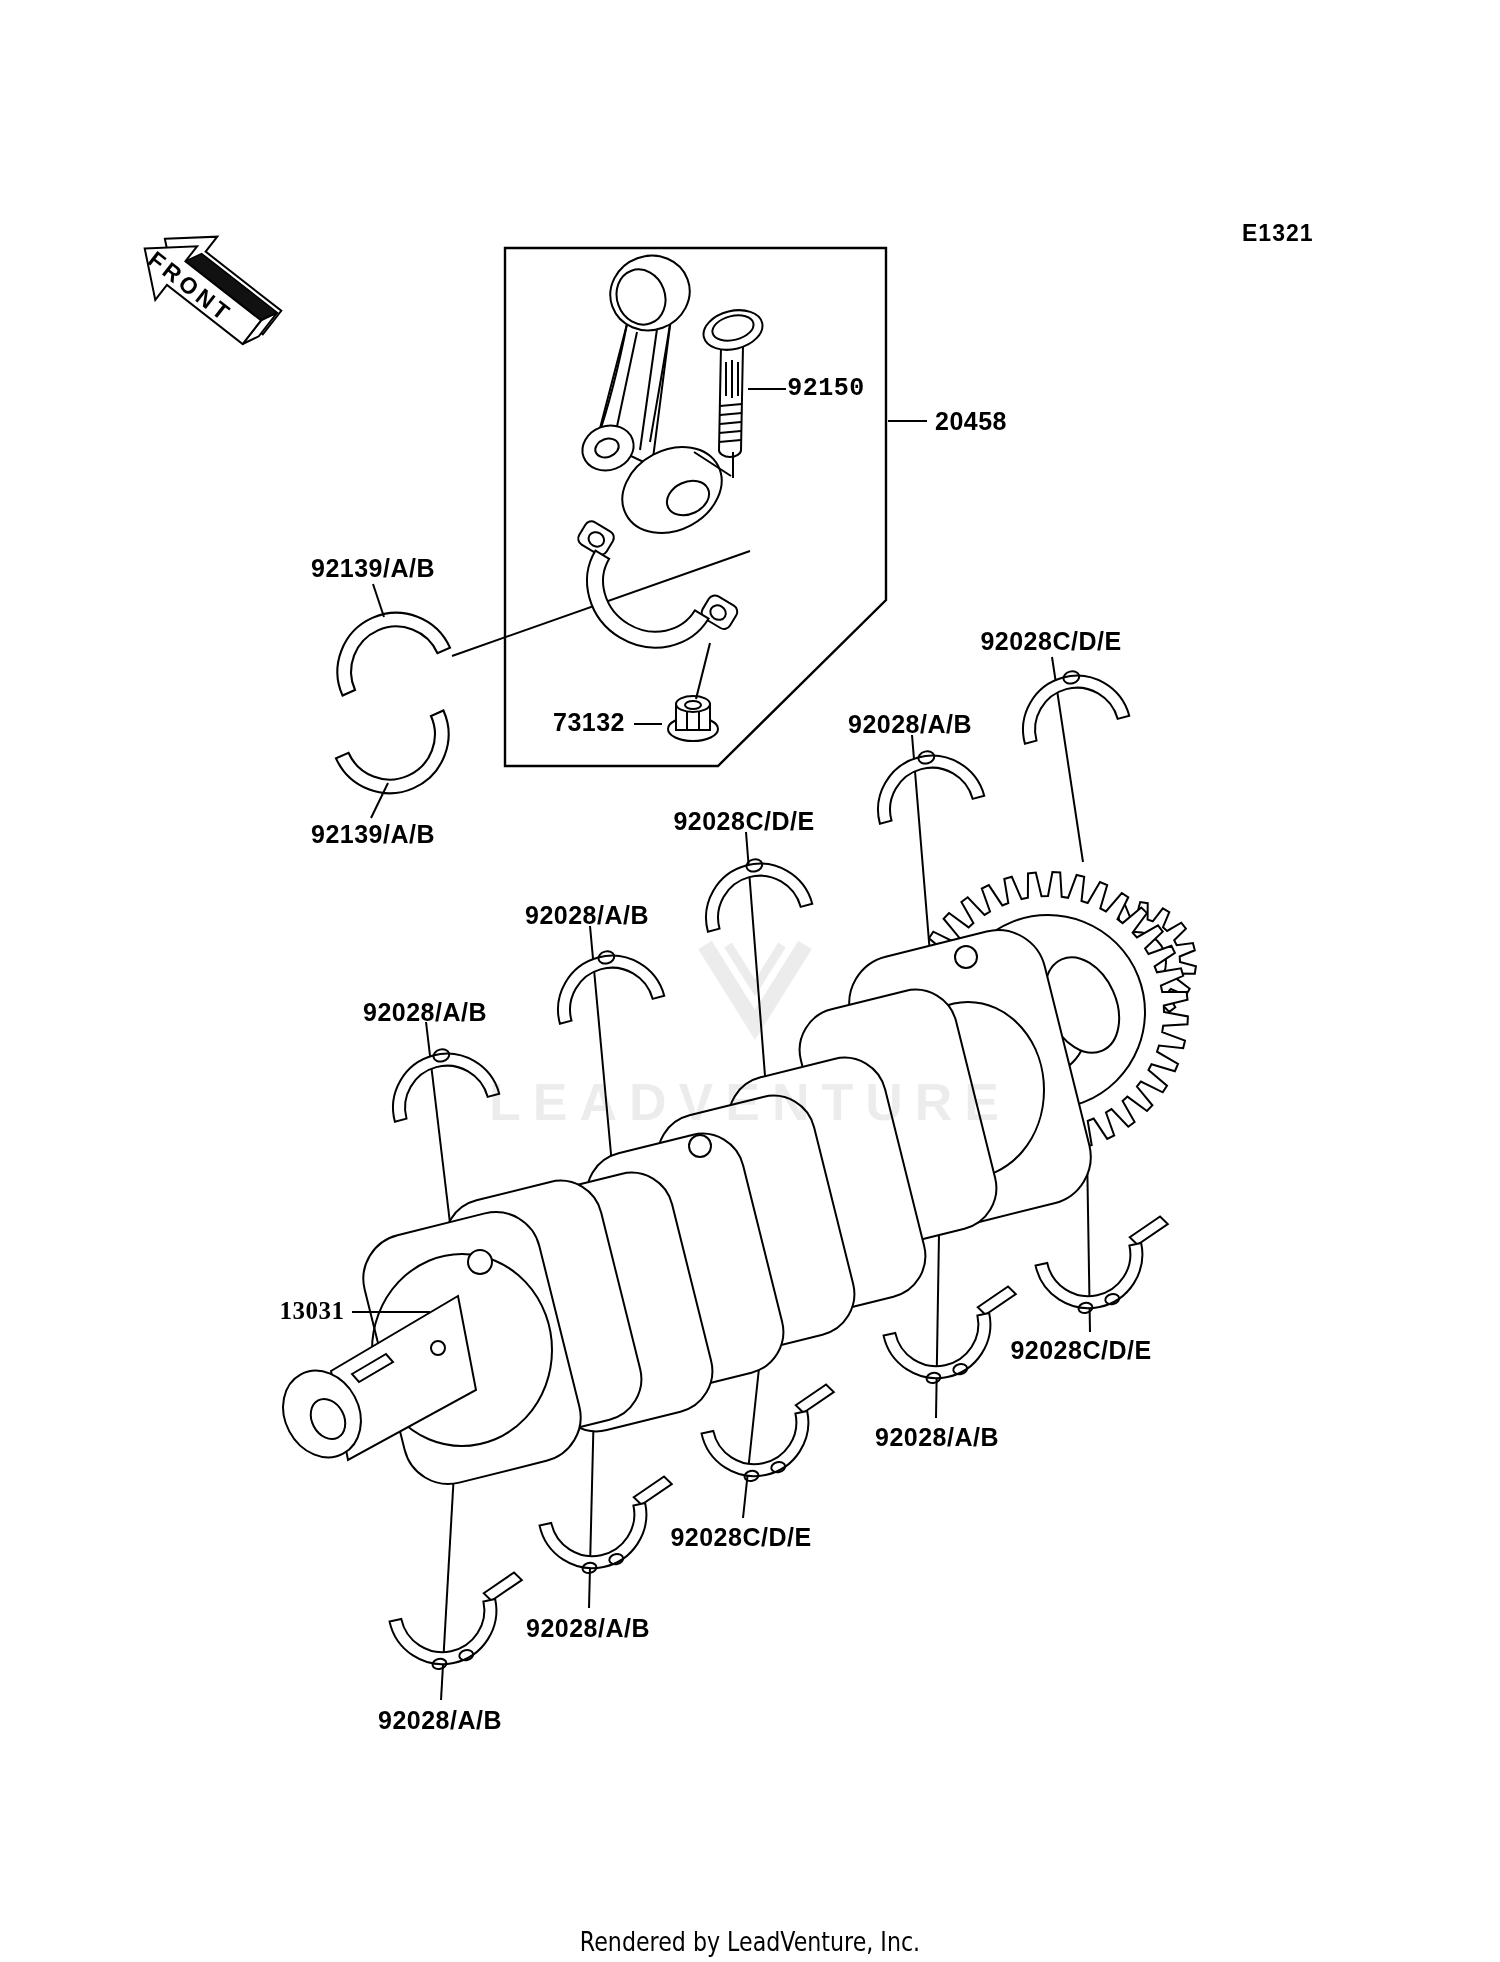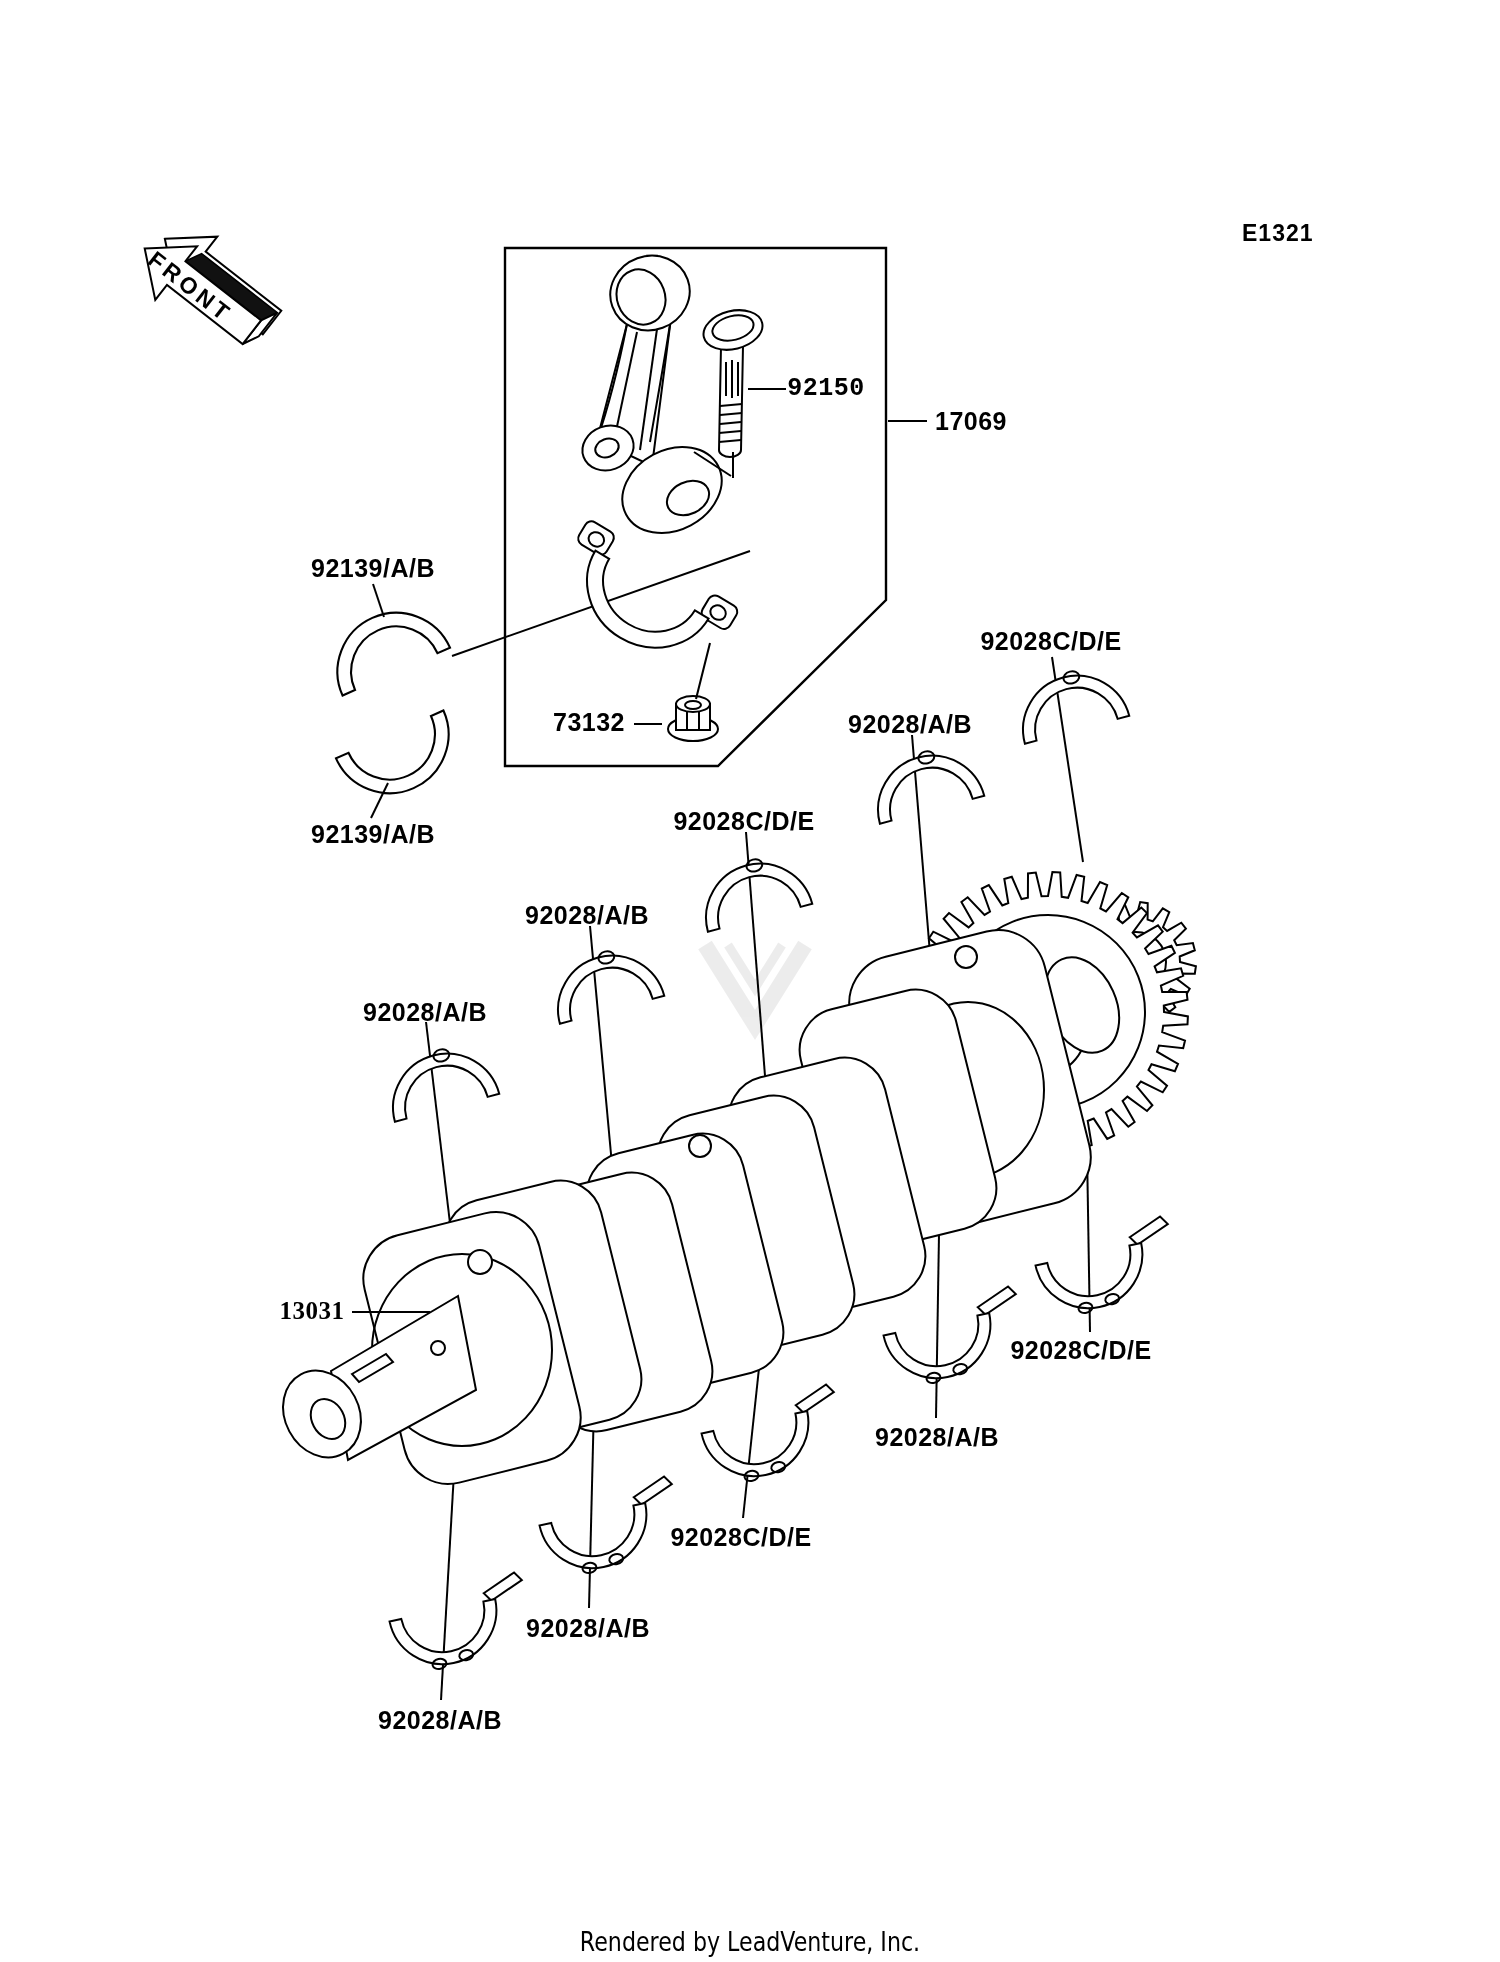--- a/index.html
+++ b/index.html
@@ -185,23 +185,24 @@
       <text x="-64" y="10" font-size="23" font-weight="bold" letter-spacing="4" fill="#000">FRONT</text>
     </g>
 
     <g opacity="0.07" stroke="#000" fill="none">
       <path d="M 705,945 L 755,1025 L 805,945" stroke-width="16"></path>
       <path d="M 728,945 L 755,988 L 782,945" stroke-width="9"></path>
     </g>
   </svg>
 
   <div id="diagram-code">E1321</div>
+  <div id="watermark-text">LEADVENTURE</div>
   <div id="labels-layer">
       <div class="part-label" style="left: 826px; top: 374px; font-family: Liberation Mono, monospace;">92150</div>
-      <div class="part-label" style="left: 971px; top: 407px;">17069</div>
+      <div class="part-label" style="left: 971px; top: 407px;">20458</div>
       <div class="part-label" style="left: 373px; top: 554px;">92139/A/B</div>
       <div class="part-label" style="left: 589px; top: 708px;">73132</div>
       <div class="part-label" style="left: 373px; top: 820px;">92139/A/B</div>
       <div class="part-label" style="left: 1051px; top: 627px;">92028C/D/E</div>
       <div class="part-label" style="left: 910px; top: 710px;">92028/A/B</div>
       <div class="part-label" style="left: 744px; top: 807px;">92028C/D/E</div>
       <div class="part-label" style="left: 587px; top: 901px;">92028/A/B</div>
       <div class="part-label" style="left: 425px; top: 998px;">92028/A/B</div>
       <div class="part-label" style="left: 312px; top: 1297px; font-family: Liberation Serif, serif;">13031</div>
       <div class="part-label" style="left: 1081px; top: 1336px;">92028C/D/E</div>

